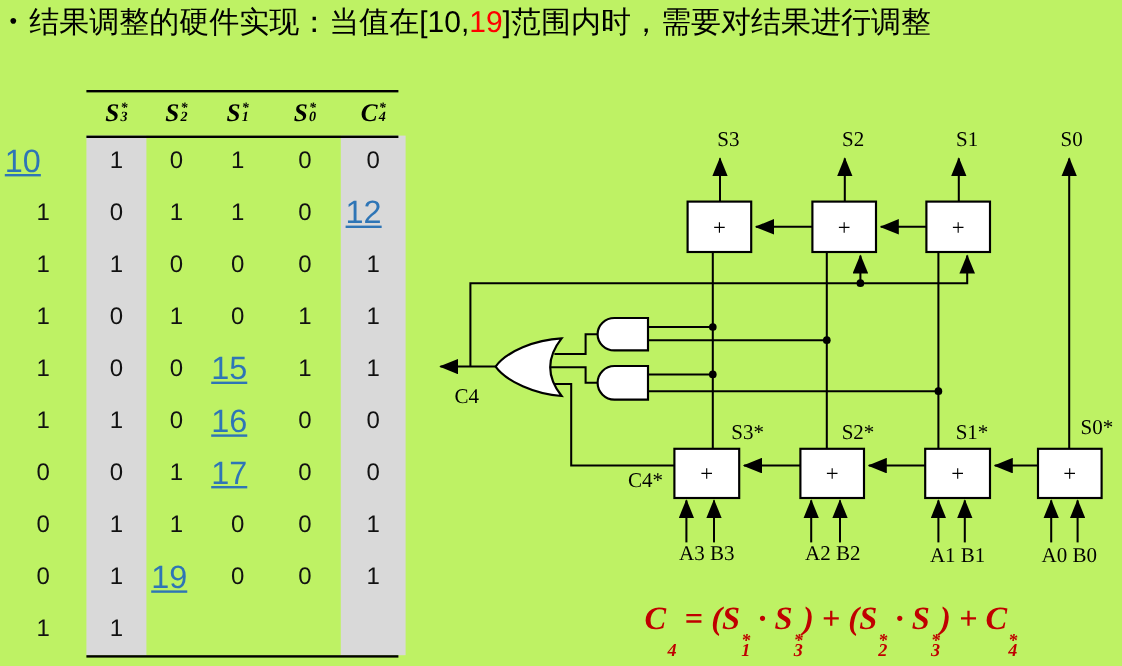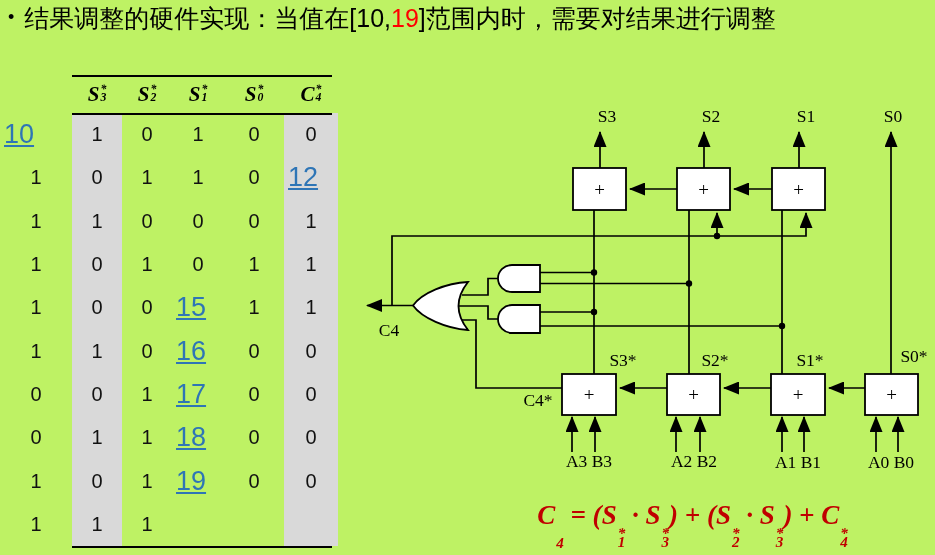--- a/index.html
+++ b/index.html
@@ -135,21 +135,20 @@
         <div class="cell">0</div>
         <div class="cell">0</div>
         <div class="cell">0</div>
         <div class="cell">1</div>
         <div class="rowlab" style="color: rgb(46, 117, 182);">17</div>
         <div class="cell">0</div>
         <div class="cell">0</div>
         <div class="cell">0</div>
         <div class="cell">1</div>
         <div class="cell">1</div>
-        <div class="rowlab" style="color: rgb(46, 117, 182);">18</div>
         <div class="cell">0</div>
         <div class="cell">0</div>
         <div class="cell">1</div>
         <div class="cell">0</div>
         <div class="cell">1</div>
         <div class="rowlab" style="color: rgb(46, 117, 182);">19</div>
         <div class="cell">0</div>
         <div class="cell">0</div>
         <div class="cell">1</div>
         <div class="cell">1</div>

